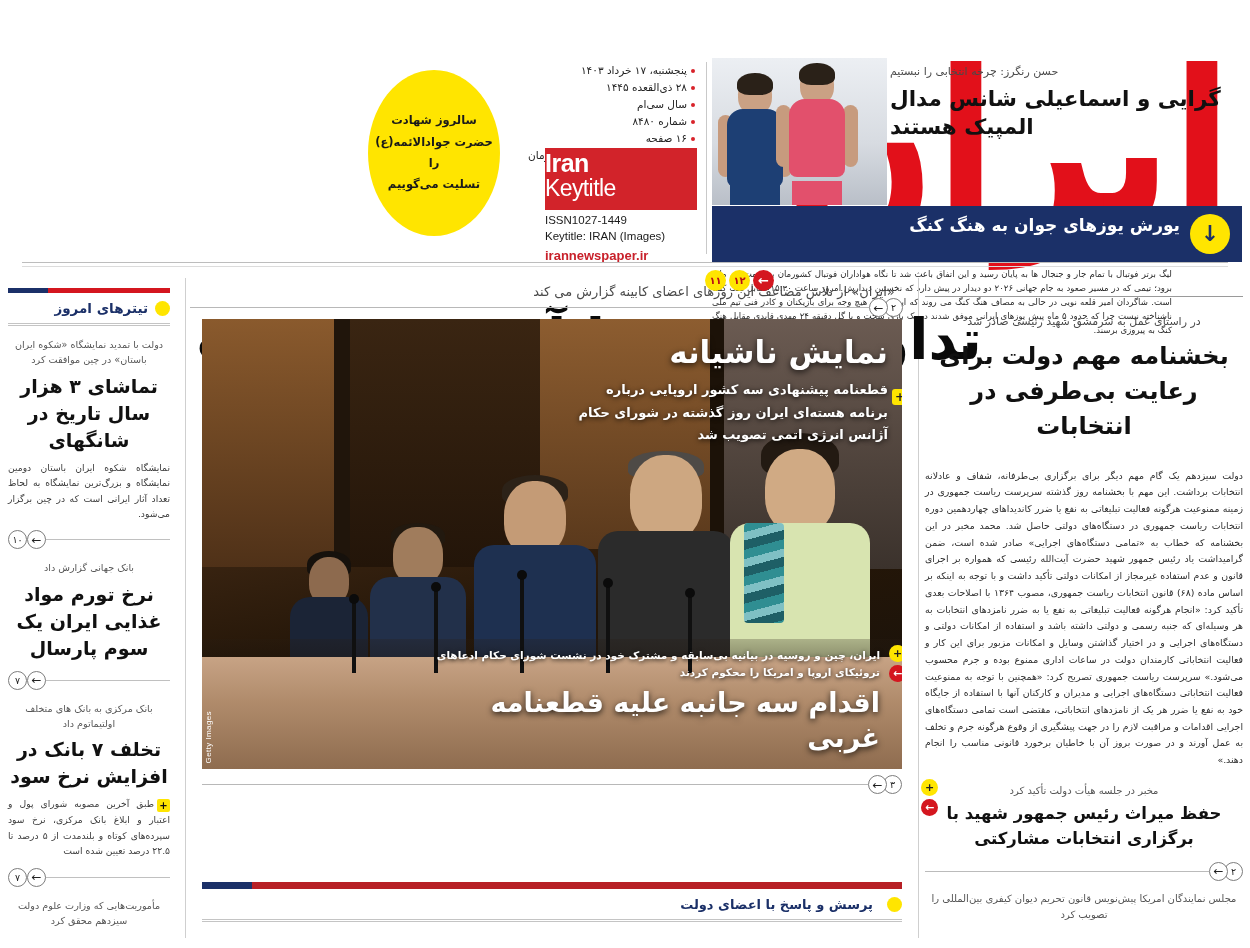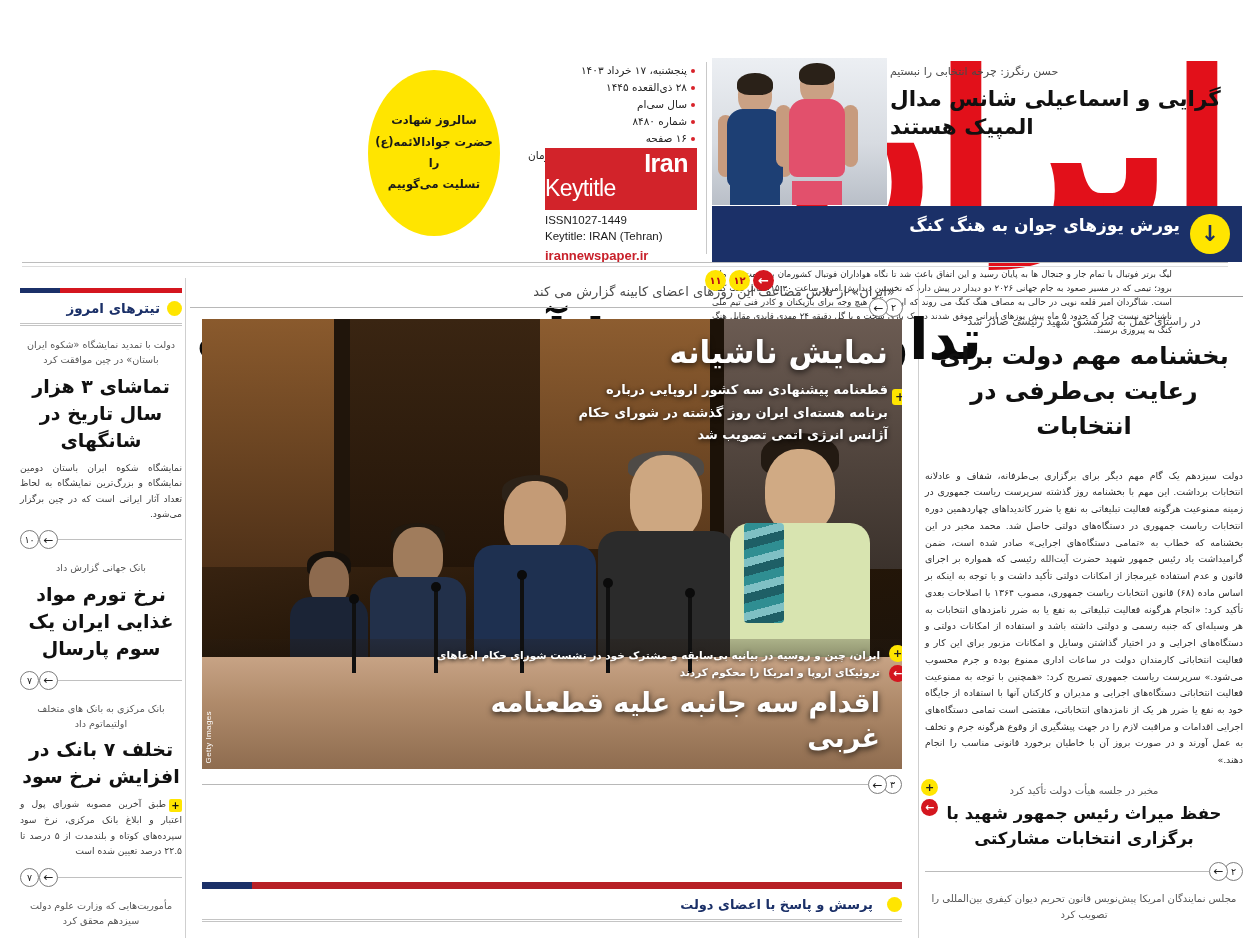--- a/index.html
+++ b/index.html
@@ -41,21 +41,21 @@
     font-size:10.5px; color:#222; line-height:1.62; white-space:nowrap;
     display:flex; align-items:center; justify-content:flex-start; gap:4px;
   }
   .meta-dot { width:4px; height:4px; border-radius:50%; background:#d8232a; flex:0 0 auto; }
 
   .iran-badge {
     position:absolute; left:545px; top:148px; width:152px; height:62px;
     background:#d2232a; color:#fff; padding:3px 9px 0 0; text-align:left;
     font-family:"Liberation Sans", sans-serif;
   }
-  .iran-badge .l1 { font-size:25px; font-weight:bold; line-height:1.02; letter-spacing:-0.5px;text-align:right; }
+  .iran-badge .l1 { font-size:25px; font-weight:bold; line-height:1.02; letter-spacing:-0.5px; }
   .iran-badge .l2 { font-size:23px; font-weight:normal; line-height:1.04; letter-spacing:-0.6px; }
 
   .issn-block { position:absolute; left:545px; top:213px; width:160px; text-align:left; direction:ltr; }
   .issn-block div { font-size:11.5px; color:#1a1a1a; line-height:1.36; font-family:"Liberation Sans",sans-serif; }
   .issn-block .site { color:#c8202a; font-weight:bold; font-size:13px; margin-top:3px; }
 
   .vdiv { position:absolute; left:706px; top:62px; width:1px; height:192px; background:#c9c9c9; }
 
   
   .sports { position:absolute; left:712px; top:58px; width:530px; height:200px; }
@@ -113,21 +113,21 @@
   .mast-rule2 { position:absolute; left:22px; top:266px; width:1206px; height:1px; background:#dcdcdc; }
 
   
   .body-area { position:absolute; left:0; top:278px; width:1250px; height:670px; }
 
   .col-sep { position:absolute; top:0; width:1px; height:660px; background:#cfcfcf; }
   .sep-1 { left:185px; }
   .sep-2 { left:918px; }
 
   
-  .sidebar { position:absolute; left:12px; top:0; width:180px; height:670px; padding:0 10px 12px 8px; direction:rtl; }
+  .sidebar { position:absolute; left:0; top:0; width:180px; height:670px; padding:0 10px 12px 8px; direction:rtl; }
   .sb-head-bars { display:flex; height:5px; margin:10px 0 0 0; }
   .bar-red { flex:1; background:#d4161f; }
   .bar-navy { width:40px; background:#1b3068; }
   .sb-title-row { display:flex; align-items:center; justify-content:flex-start; gap:7px; margin-top:7px; }
   .sb-dot { width:15px; height:15px; border-radius:50%; background:#ffe500; flex:0 0 auto; }
   .sb-title { font-size:13.5px; font-weight:bold; color:#1b3068; }
   .sb-dbl-rule { margin-top:7px; border-top:1px solid #c4c4c4; border-bottom:1px solid #c4c4c4; height:3px; }
 
   .sb-item { margin-top:11px; }
   .sb-kicker { font-size:9.6px; color:#555; line-height:1.6; text-align:center; }
@@ -301,21 +301,21 @@
         </div>
     </div>
 
     <div class="iran-badge">
       <div class="l1">Iran</div>
       <div class="l2">Keytitle</div>
     </div>
 
     <div class="issn-block">
       <div>ISSN1027-1449</div>
-      <div>Keytitle: IRAN (Tehran)</div>
+      <div>Keytitle: IRAN (Images)</div>
       <div class="site">irannewspaper.ir</div>
     </div>
 
     <div class="vdiv"></div>
 
     <div class="sports">
       <div class="wrestler-photo">
         <div class="wp-bg"></div>
         <div class="w-figure w-blue">
           <div class="w-head"></div>

